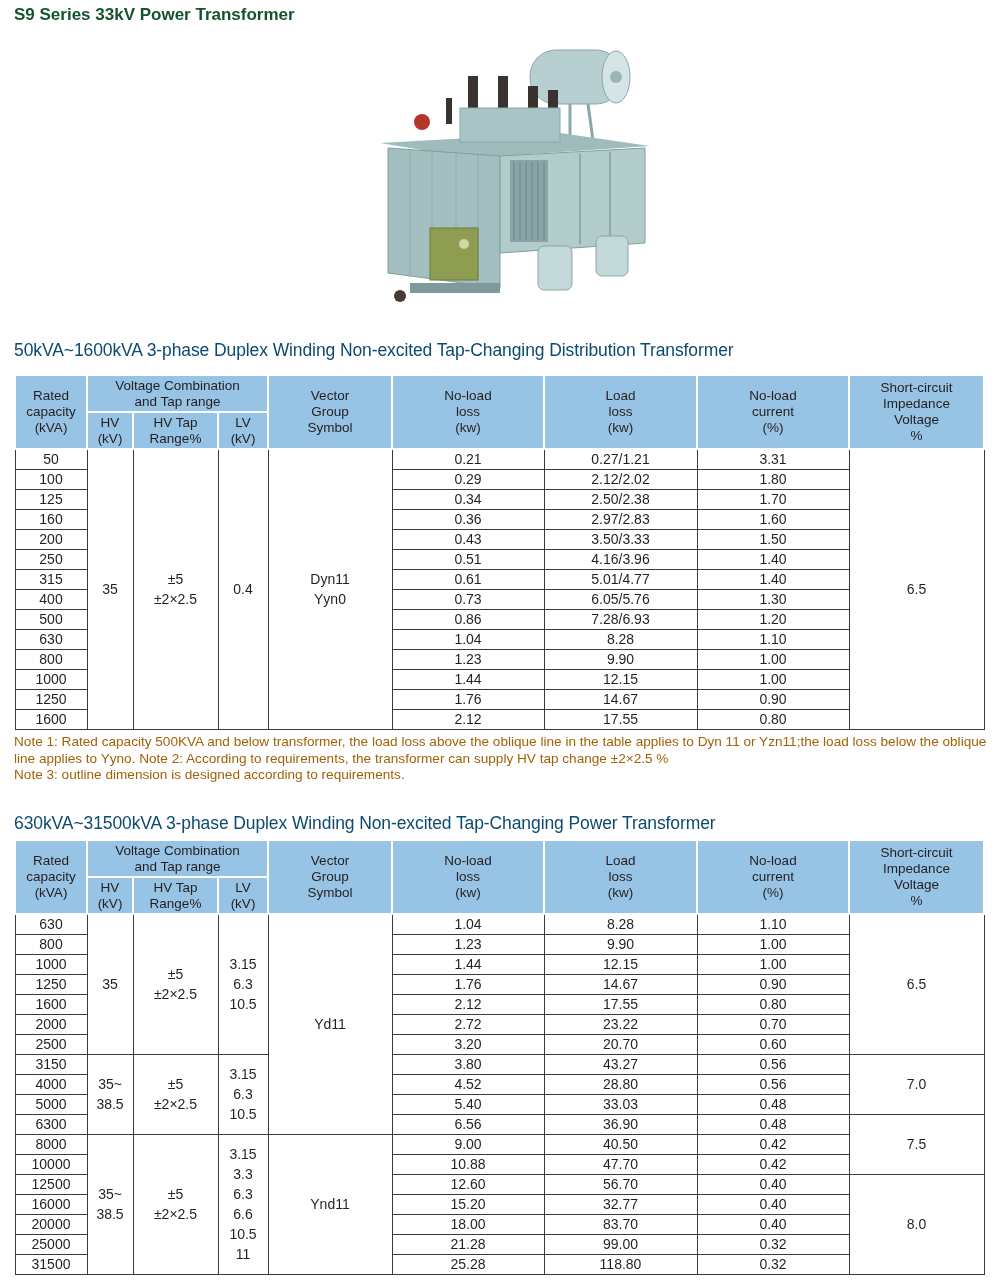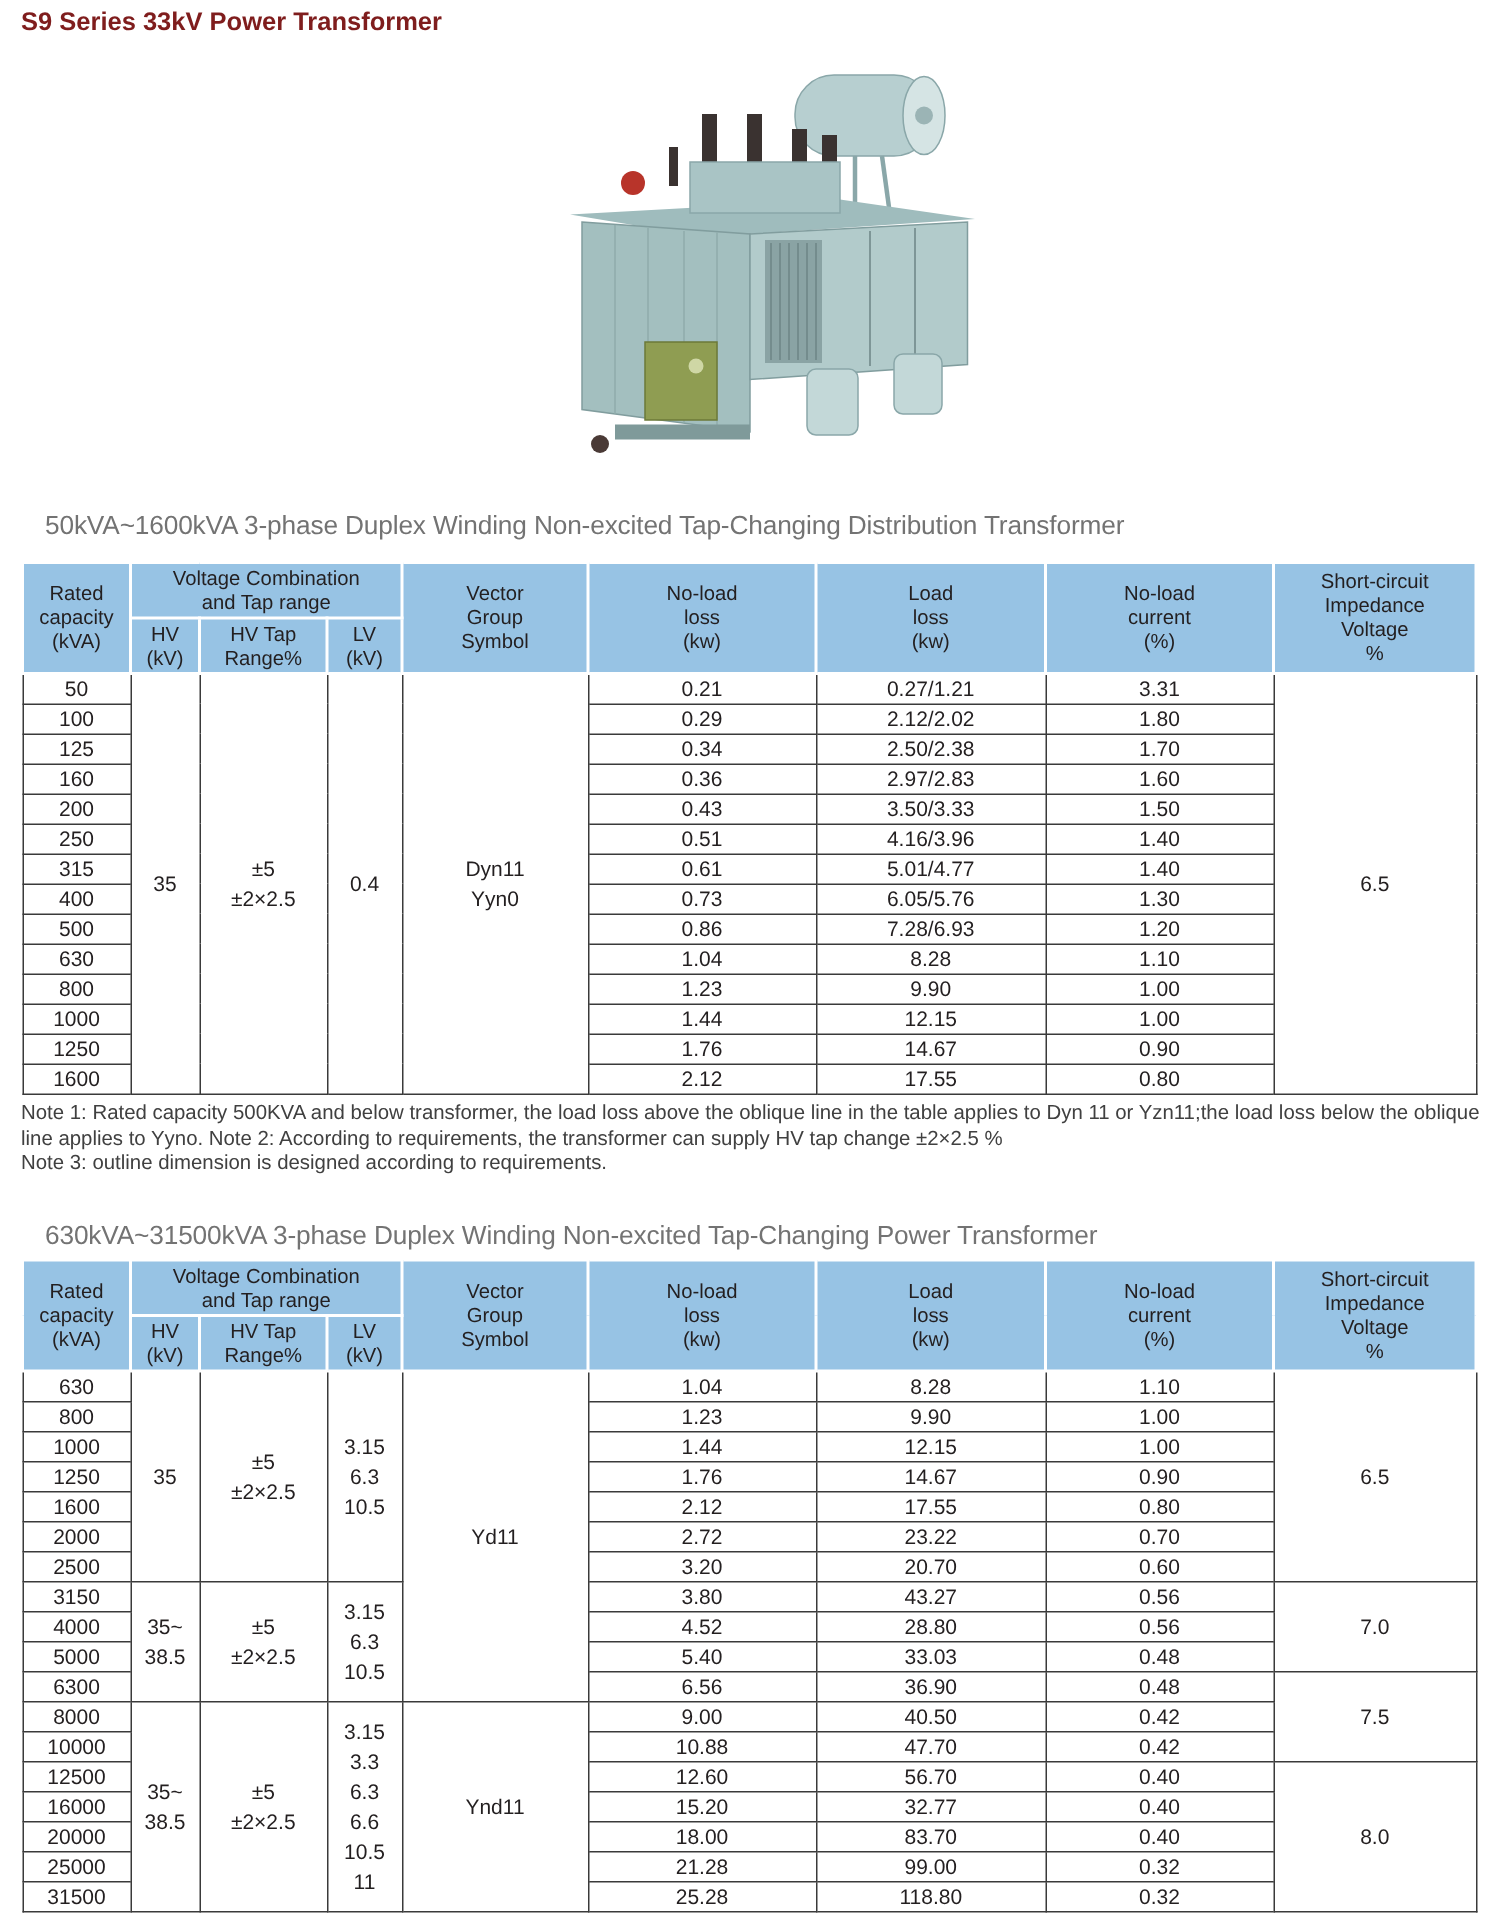--- a/index.html
+++ b/index.html
@@ -3,49 +3,49 @@
 <meta charset="utf-8">
 <style>
   * { box-sizing: border-box; }
   html, body { margin: 0; padding: 0; background: #ffffff; }
   body {
     width: 1000px; height: 1288px; position: relative; overflow: hidden;
     font-family: "Liberation Sans", sans-serif; color: #231f20;
   }
   .title {
     position: absolute; left: 14px; top: 5px;
-    font-size: 17px; font-weight: bold; color: #7f1d1d;
+    font-size: 17px; font-weight: bold; color: #14532d;
     font-family: "Liberation Sans", sans-serif;
   }
   .photo {
     position: absolute; left: 370px; top: 38px; width: 290px; height: 272px;
   }
   .section-title {
-    position: absolute; left: 14px; font-size: 17.5px; color: #737373;
-    font-family: "Liberation Sans", sans-serif; letter-spacing: -0.1px; margin-left: 16px;
+    position: absolute; left: 14px; font-size: 17.5px; color: #0c4a6e;
+    font-family: "Liberation Sans", sans-serif; letter-spacing: -0.1px;
   }
   table.spec {
     position: absolute; left: 14px; width: 969px;
     border-collapse: collapse; table-layout: fixed;
     font-family: Liberation Sans, sans-serif;
   }
   table.spec th {
     background: #97c3e4; color: #231f20; font-weight: normal;
     font-size: 13.5px; line-height: 16px; text-align: center; vertical-align: middle;
     border: 2px solid #ffffff; padding: 0 2px;
   }
   table.spec td {
     border: 1.5px solid #3a3a3a; font-size: 14px; text-align: center;
     vertical-align: middle; padding: 0; height: 20px; line-height: 18px;
     background: #fff;
   }
   table.spec td.multi { line-height: 20px; }
   .note {
     position: absolute; left: 14px; width: 975px; font-size: 13.6px; line-height: 16.5px;
-    font-family: "Liberation Sans", sans-serif; color: #404040;
+    font-family: "Liberation Sans", sans-serif; color: #a16207;
   }
   .pre { white-space: pre-line; }
 </style>
 </head>
 <body>
 
 <div class="title">S9 Series 33kV Power Transformer</div>
 
 <svg class="photo" viewBox="0 0 290 272">
   <g>

